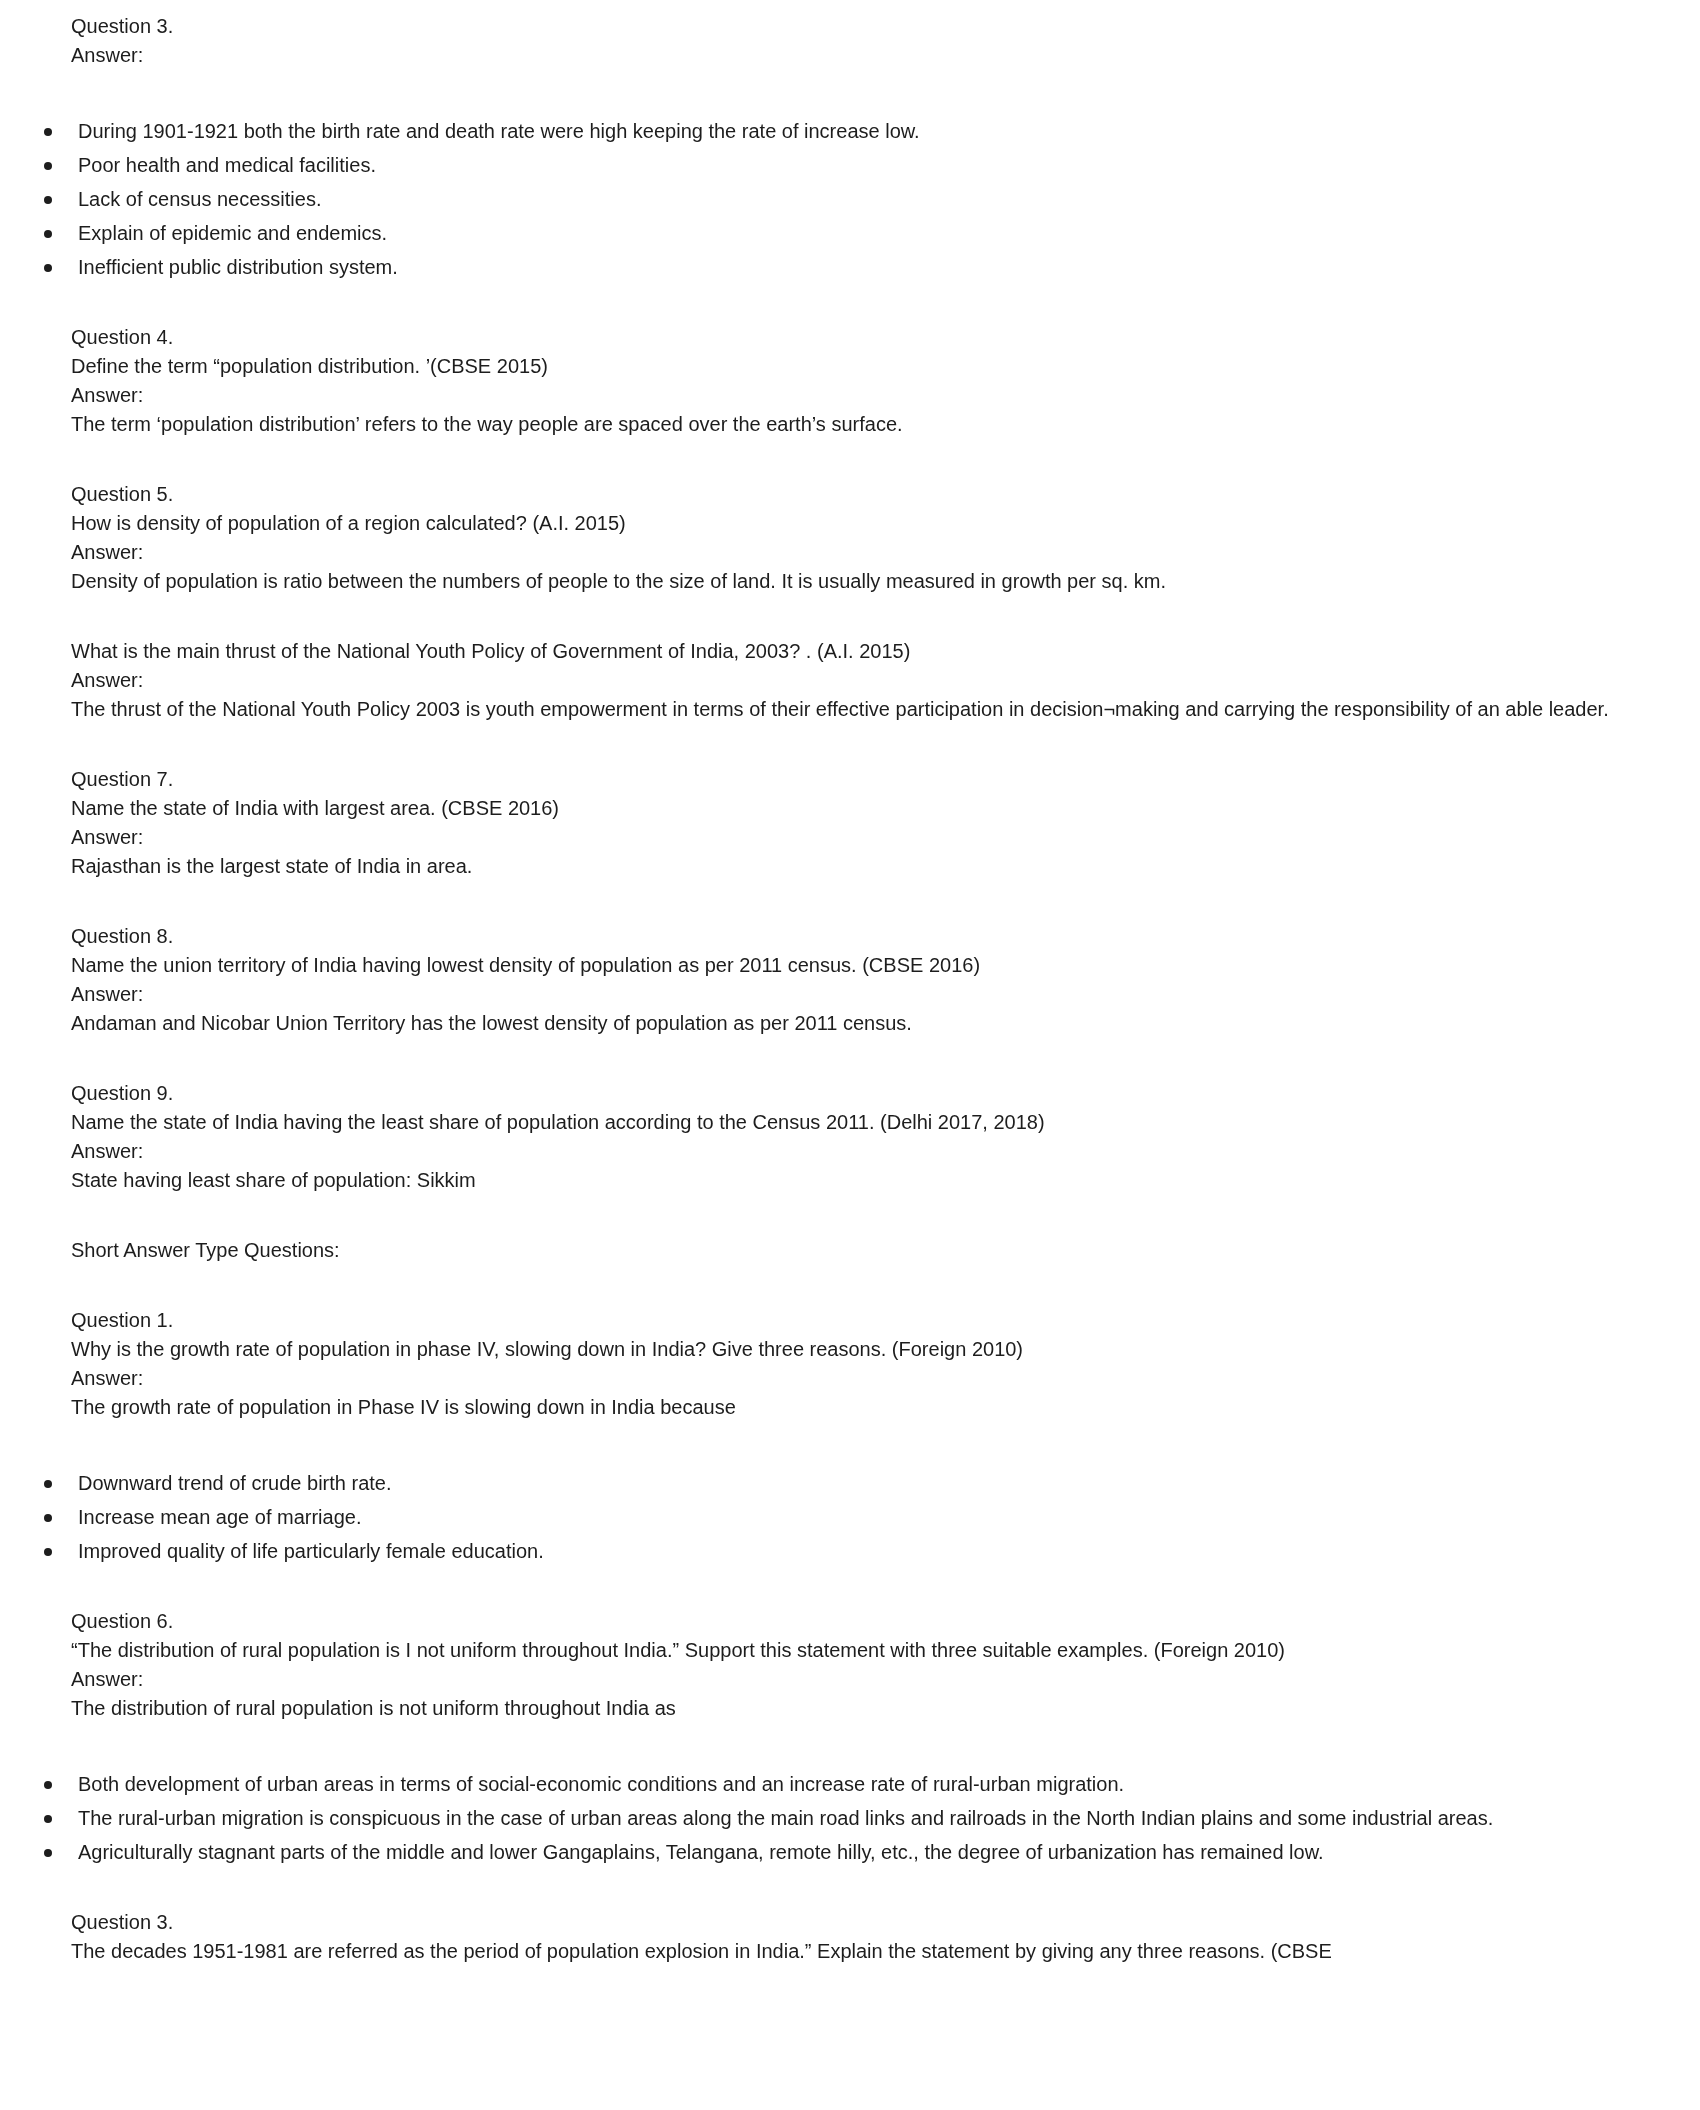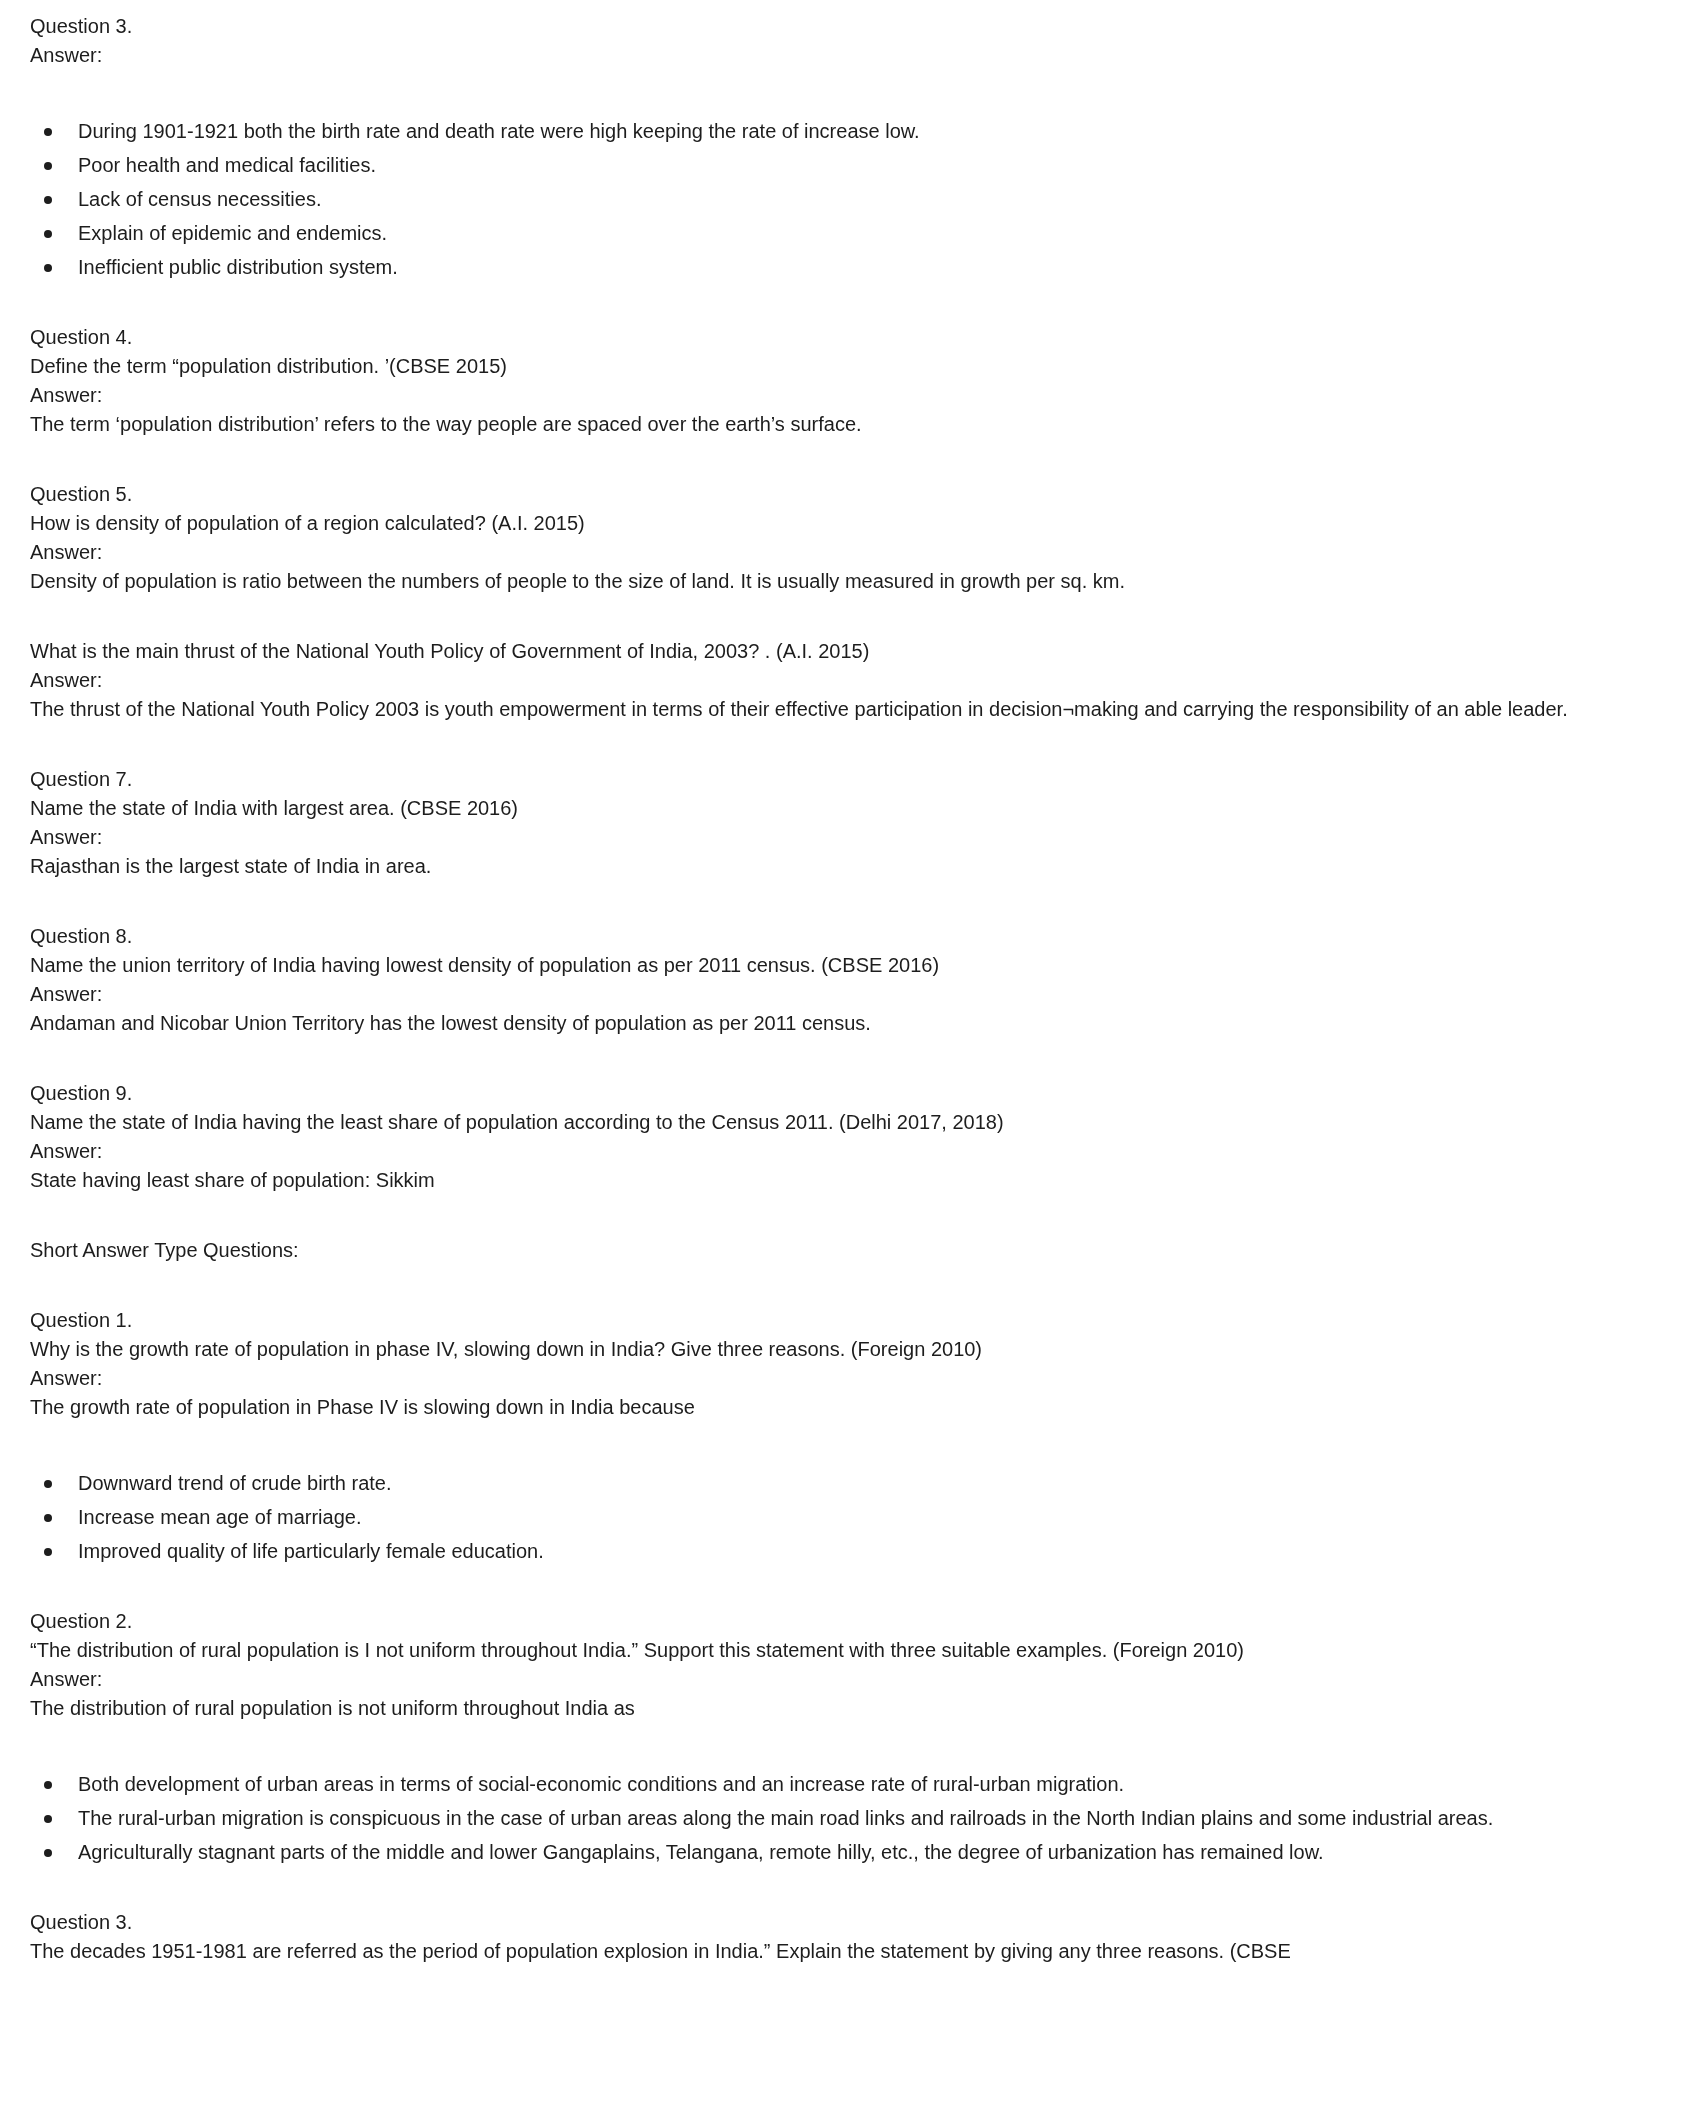--- a/index.html
+++ b/index.html
@@ -4,21 +4,21 @@
 <style>
   html,body{margin:0;padding:0;}
   body{
     width:1700px;height:2110px;box-sizing:border-box;
     padding:12px 12px 0 30px;overflow:hidden;
     background:#ffffff;color:#1d1d1d;
     font-family:"Liberation Sans","DejaVu Sans",sans-serif;
     font-size:20px;line-height:29px;
   }
   p{margin:0;}
-  .blk{margin-top:41px;}
+  .blk{margin-top:41px;margin-left:41px;}
   .blk.first{margin-top:0;}
   ul.blist{margin:47px 0 0 0;padding:0 0 0 48px;list-style:none;}
   ul.blist li{position:relative;}
   ul.blist li + li{margin-top:5px;}
   .dot{
     position:absolute;left:-34px;top:11px;width:8px;height:8px;
     border-radius:50%;background:#1d1d1d;
   }
 </style>
 </head>
@@ -91,21 +91,21 @@
     <p>The growth rate of population in Phase IV is slowing down in India because</p>
   </section>
 
   <ul class="blist">
     <li><span class="dot"></span><span>Downward trend of crude birth rate.</span></li>
     <li><span class="dot"></span><span>Increase mean age of marriage.</span></li>
     <li><span class="dot"></span><span>Improved quality of life particularly female education.</span></li>
   </ul>
 
   <section class="blk">
-    <p>Question 2.</p>
+    <p>Question 6.</p>
     <p>“The distribution of rural population is I not uniform throughout India.” Support this statement with three suitable examples. (Foreign 2010)</p>
     <p>Answer:</p>
     <p>The distribution of rural population is not uniform throughout India as</p>
   </section>
 
   <ul class="blist">
     <li><span class="dot"></span><span>Both development of urban areas in terms of social-economic conditions and an increase rate of rural-urban migration.</span></li>
     <li><span class="dot"></span><span>The rural-urban migration is conspicuous in the case of urban areas along the main road links and railroads in the North Indian plains and some industrial areas.</span></li>
     <li><span class="dot"></span><span>Agriculturally stagnant parts of the middle and lower Gangaplains, Telangana, remote hilly, etc., the degree of urbanization has remained low.</span></li>
   </ul>

